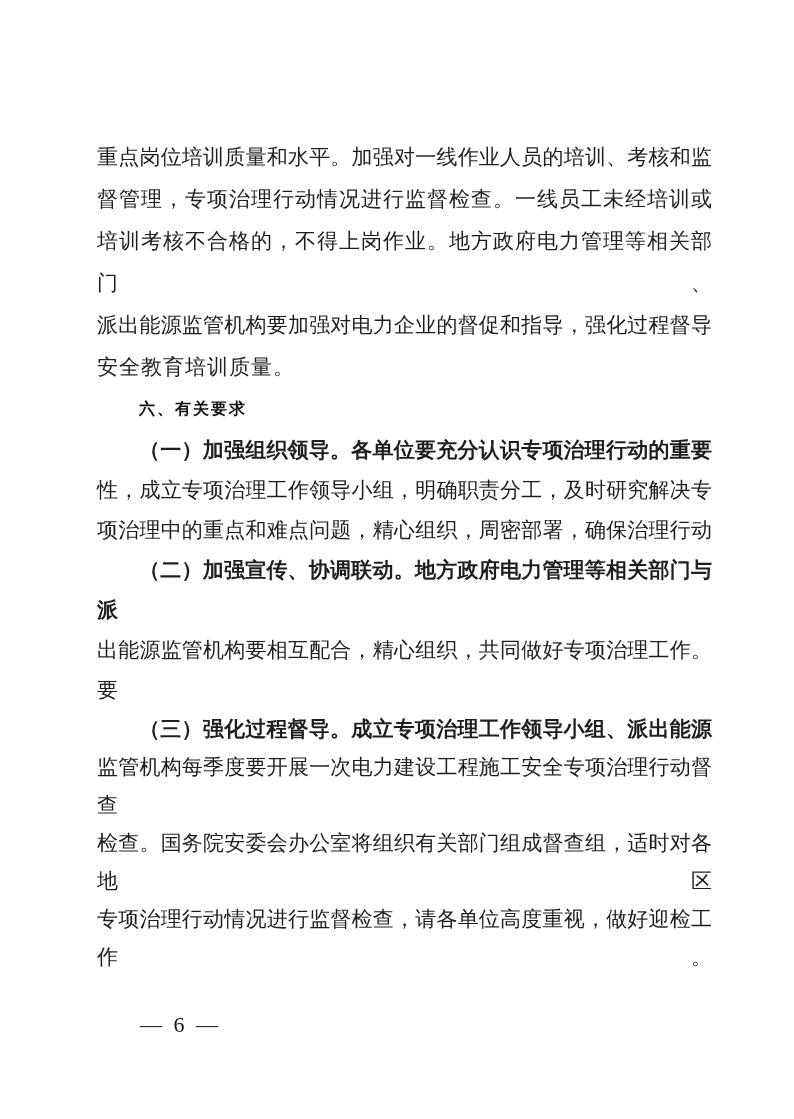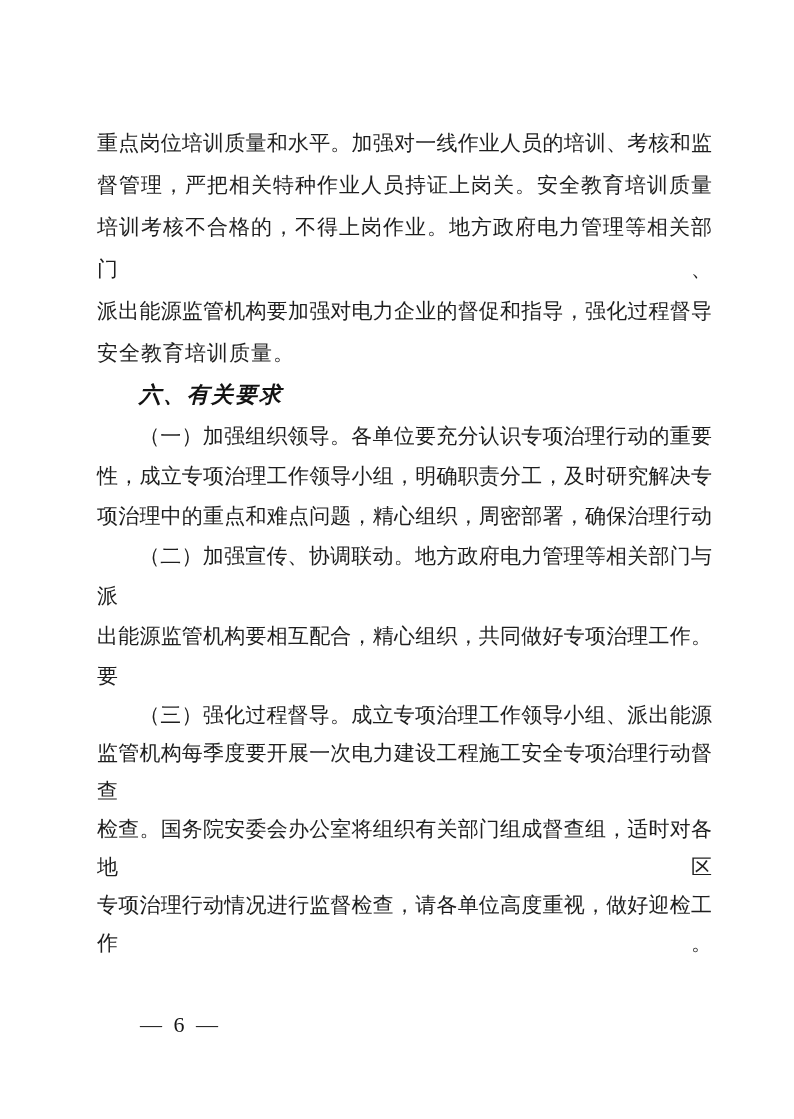--- a/index.html
+++ b/index.html
@@ -12,75 +12,75 @@
     width: 794px;
     height: 1119px;
     background: #ffffff;
     overflow: hidden;
     font-family: "Liberation Serif", "DejaVu Serif", serif;
     color: #1e1e1e;
   }
   .textblock {
     position: absolute;
     left: 97px;
-    top: 122px;
+    top: 136px;
     width: 615px;
   }
   .line {
     font-size: 21px;
     white-space: normal;
   }
   
   .j {
     text-align: justify;
     text-align-last: justify;
   }
   
   .plain {
     text-align: left;
     text-align-last: left;
     letter-spacing: 1px;
   }
   
   .ind {
     text-indent: 42px;
+    font-weight: bold;
   }
   .lh42 .line { line-height: 42px; }
   .lh40 .line { line-height: 40px; }
   .lh38 .line { line-height: 38px; }
   .heading {
     font-family: "Liberation Sans", "DejaVu Sans", sans-serif;
     font-weight: 700;
-    font-size: 22px;
+    font-size: 16px;
     line-height: 42px;
     text-indent: 42px;
     color: #121212;
     text-align: left;
     letter-spacing: 2px;
-    font-style: italic;
   }
   .page-number {
     position: absolute;
     left: 140px;
     top: 1012px;
     font-family: "Liberation Serif", "DejaVu Serif", serif;
     font-size: 22px;
     color: #161616;
     letter-spacing: 3px;
   }
 </style>
 </head>
 <body>
 
 <div class="page">
   <div class="textblock">
 
     <div class="para lh42">
       <div class="line j">重点岗位培训质量和水平。加强对一线作业人员的培训、考核和监</div>
-      <div class="line j">督管理，严把相关特种作业人员持证上岗关。安全教育培训质量</div>
+      <div class="line j">督管理，专项治理行动情况进行监督检查。一线员工未经培训或</div>
       <div class="line j">培训考核不合格的，不得上岗作业。地方政府电力管理等相关部门、</div>
       <div class="line j">派出能源监管机构要加强对电力企业的督促和指导，强化过程督导</div>
       <div class="line plain">安全教育培训质量。</div>
     </div>
 
     <div class="heading">六、有关要求</div>
 
     <div class="para lh40">
       <div class="line j ind">（一）加强组织领导。各单位要充分认识专项治理行动的重要</div>
       <div class="line j">性，成立专项治理工作领导小组，明确职责分工，及时研究解决专</div>

